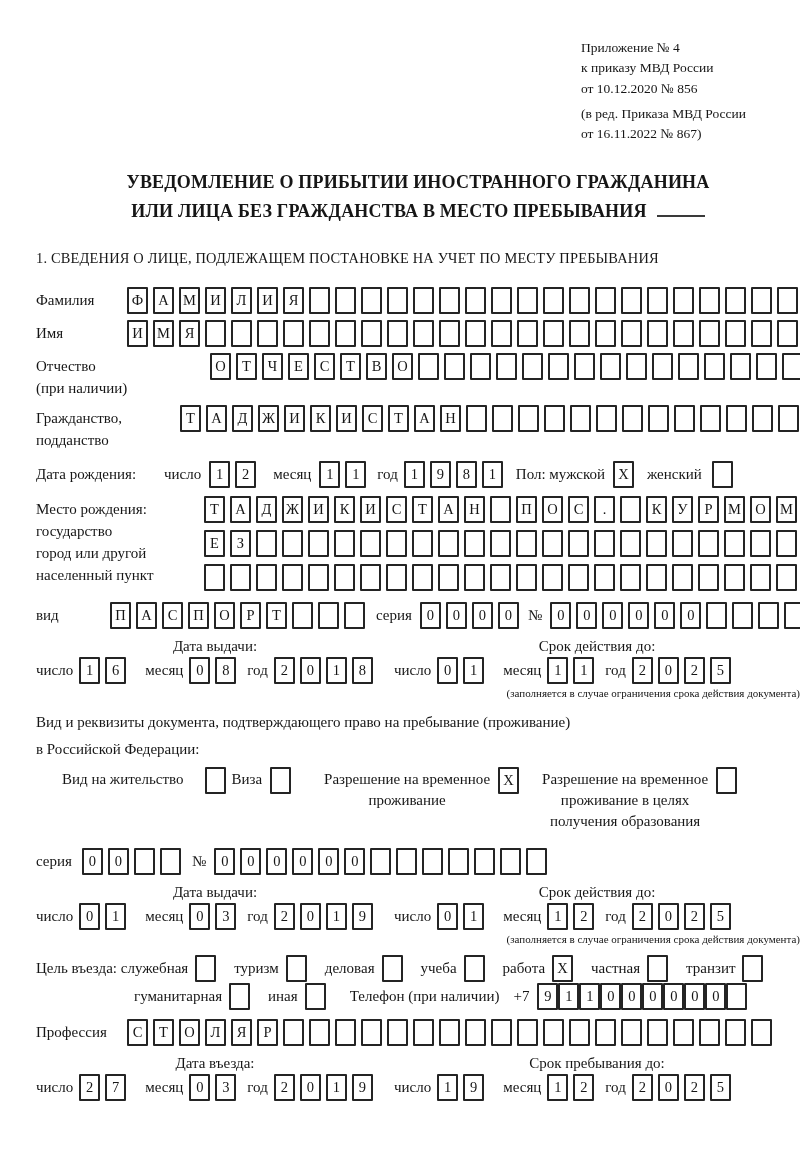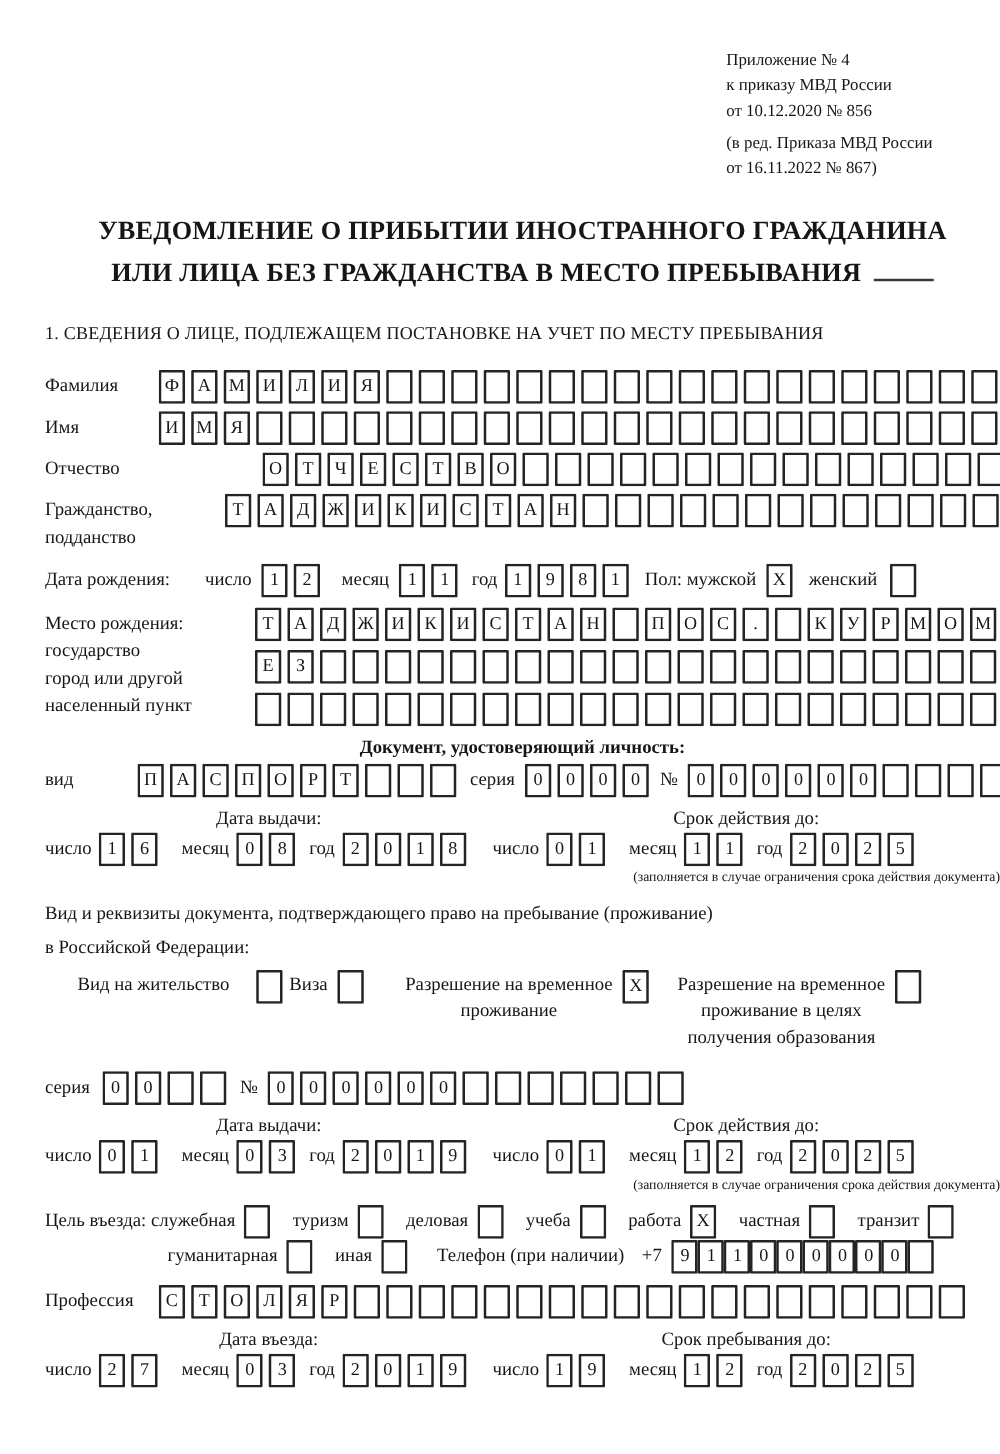--- a/index.html
+++ b/index.html
@@ -8,21 +8,21 @@
     font-family:"Liberation Serif","DejaVu Serif",serif;font-size:15px;
     overflow:hidden;
   }
   .page{padding:38px 0 0 36px;width:764px;position:relative}
 
   
   .hdr{margin-left:545px;font-size:13.5px;line-height:1.5;width:220px}
   .hdr .ed{margin-top:5px}
   .forma{font-weight:bold;letter-spacing:.5px;margin-top:16px;padding-right:34px;text-align:right;font-size:15px}
 
-  .title{font-weight:bold;font-size:21px;line-height:1.6;text-align:center;margin-top:24px;letter-spacing:.2px}
+  .title{font-weight:bold;font-size:18px;line-height:1.6;text-align:center;margin-top:24px;letter-spacing:.2px}
   .blank-line{display:inline-block;width:48px;height:13px;border-bottom:2.5px solid #3a3a3a;margin-left:10px}
   .sec-head{font-weight:normal;font-size:14.4px;margin-top:24px;letter-spacing:.2px}
 
   
   .cell{
     display:inline-block;box-sizing:border-box;width:21px;height:27px;
     border:2px solid #242424;border-radius:1px;margin-right:5px;
     text-align:center;line-height:23px;font-size:14.5px;vertical-align:top;background:#fff;
   }
   .boxes{white-space:nowrap;overflow:hidden}
@@ -86,20 +86,21 @@
   </div>
 
   <div class="frow">
     <div class="lbl w90">Имя</div>
     <div class="boxes grow"><span class="cell">И</span><span class="cell">М</span><span class="cell">Я</span><span class="cell"></span><span class="cell"></span><span class="cell"></span><span class="cell"></span><span class="cell"></span><span class="cell"></span><span class="cell"></span><span class="cell"></span><span class="cell"></span><span class="cell"></span><span class="cell"></span><span class="cell"></span><span class="cell"></span><span class="cell"></span><span class="cell"></span><span class="cell"></span><span class="cell"></span><span class="cell"></span><span class="cell"></span><span class="cell"></span><span class="cell"></span><span class="cell"></span><span class="cell"></span></div>
   </div>
 
   <div class="frow">
     <div class="lbl ml w174">
       <div>Отчество</div>
+      <div>(при наличии)</div>
     </div>
     <div class="boxes grow"><span class="cell">О</span><span class="cell">Т</span><span class="cell">Ч</span><span class="cell">Е</span><span class="cell">С</span><span class="cell">Т</span><span class="cell">В</span><span class="cell">О</span><span class="cell"></span><span class="cell"></span><span class="cell"></span><span class="cell"></span><span class="cell"></span><span class="cell"></span><span class="cell"></span><span class="cell"></span><span class="cell"></span><span class="cell"></span><span class="cell"></span><span class="cell"></span><span class="cell"></span><span class="cell"></span><span class="cell"></span></div>
   </div>
 
   <div class="frow">
     <div class="lbl ml w144">
       <div>Гражданство,</div>
       <div>подданство</div>
     </div>
     <div class="boxes grow"><span class="cell">Т</span><span class="cell">А</span><span class="cell">Д</span><span class="cell">Ж</span><span class="cell">И</span><span class="cell">К</span><span class="cell">И</span><span class="cell">С</span><span class="cell">Т</span><span class="cell">А</span><span class="cell">Н</span><span class="cell"></span><span class="cell"></span><span class="cell"></span><span class="cell"></span><span class="cell"></span><span class="cell"></span><span class="cell"></span><span class="cell"></span><span class="cell"></span><span class="cell"></span><span class="cell"></span><span class="cell"></span><span class="cell"></span></div>
@@ -126,21 +127,20 @@
       <div>город или другой</div>
       <div>населенный пункт</div>
     </div>
     <div class="grow stack">
       <div class="boxes"><span class="cell">Т</span><span class="cell">А</span><span class="cell">Д</span><span class="cell">Ж</span><span class="cell">И</span><span class="cell">К</span><span class="cell">И</span><span class="cell">С</span><span class="cell">Т</span><span class="cell">А</span><span class="cell">Н</span><span class="cell"></span><span class="cell">П</span><span class="cell">О</span><span class="cell">С</span><span class="cell">.</span><span class="cell"></span><span class="cell">К</span><span class="cell">У</span><span class="cell">Р</span><span class="cell">М</span><span class="cell">О</span><span class="cell">М</span></div>
       <div class="boxes"><span class="cell">Е</span><span class="cell">З</span><span class="cell"></span><span class="cell"></span><span class="cell"></span><span class="cell"></span><span class="cell"></span><span class="cell"></span><span class="cell"></span><span class="cell"></span><span class="cell"></span><span class="cell"></span><span class="cell"></span><span class="cell"></span><span class="cell"></span><span class="cell"></span><span class="cell"></span><span class="cell"></span><span class="cell"></span><span class="cell"></span><span class="cell"></span><span class="cell"></span><span class="cell"></span></div>
       <div class="boxes"><span class="cell"></span><span class="cell"></span><span class="cell"></span><span class="cell"></span><span class="cell"></span><span class="cell"></span><span class="cell"></span><span class="cell"></span><span class="cell"></span><span class="cell"></span><span class="cell"></span><span class="cell"></span><span class="cell"></span><span class="cell"></span><span class="cell"></span><span class="cell"></span><span class="cell"></span><span class="cell"></span><span class="cell"></span><span class="cell"></span><span class="cell"></span><span class="cell"></span><span class="cell"></span></div>
     </div>
   </div>
 
-  <div class="center-b" style="margin-top:2px">Документ, удостоверяющий личность:</div>
 
   <div class="frow" style="margin-top:4px">
     <div class="inlbl" style="width:74px">вид</div>
     <div class="boxes" style="width:262px;flex:none"><span class="cell">П</span><span class="cell">А</span><span class="cell">С</span><span class="cell">П</span><span class="cell">О</span><span class="cell">Р</span><span class="cell">Т</span><span class="cell"></span><span class="cell"></span><span class="cell"></span></div>
     <div class="inlbl" style="margin:0 8px 0 4px">серия</div>
     <div class="boxes" style="width:106px;flex:none"><span class="cell">0</span><span class="cell">0</span><span class="cell">0</span><span class="cell">0</span></div>
     <div class="inlbl" style="margin:0 8px 0 2px">№</div>
     <div class="boxes grow"><span class="cell">0</span><span class="cell">0</span><span class="cell">0</span><span class="cell">0</span><span class="cell">0</span><span class="cell">0</span><span class="cell"></span><span class="cell"></span><span class="cell"></span><span class="cell"></span></div>
   </div>
 

